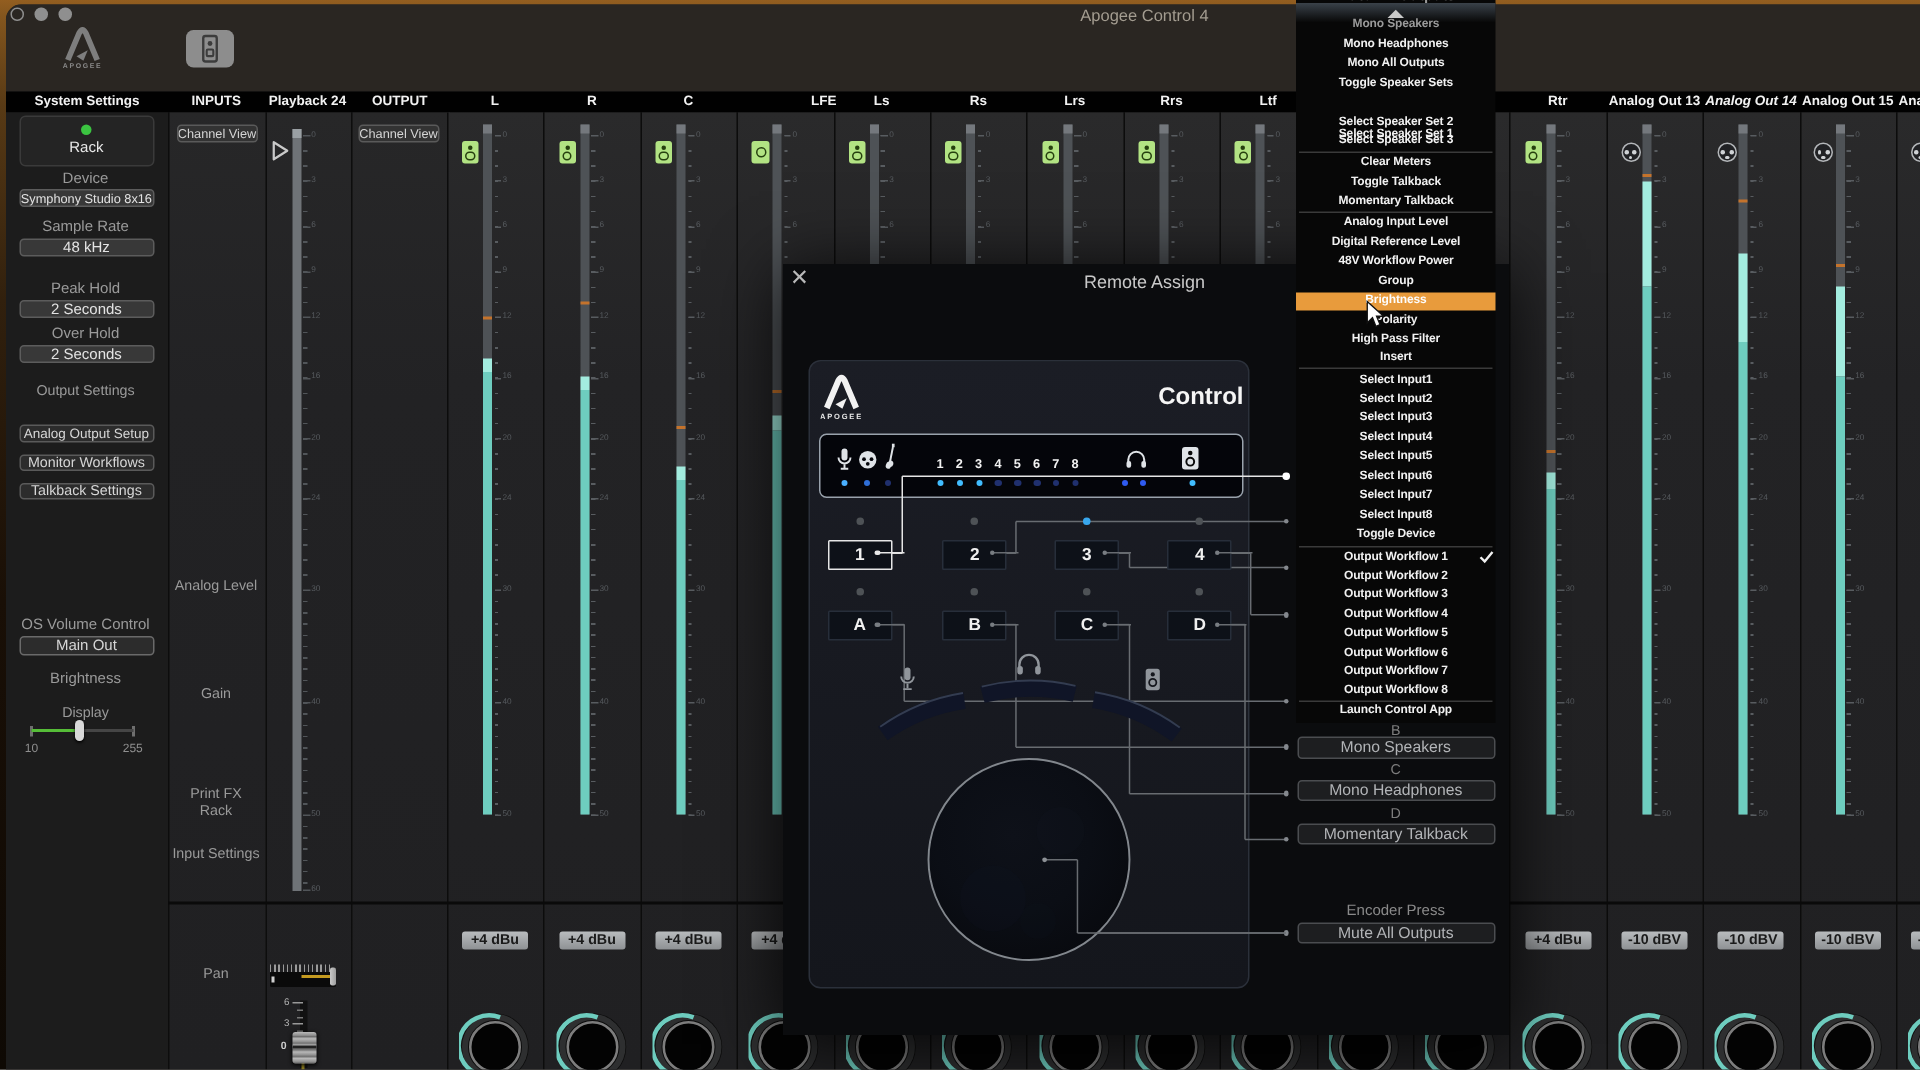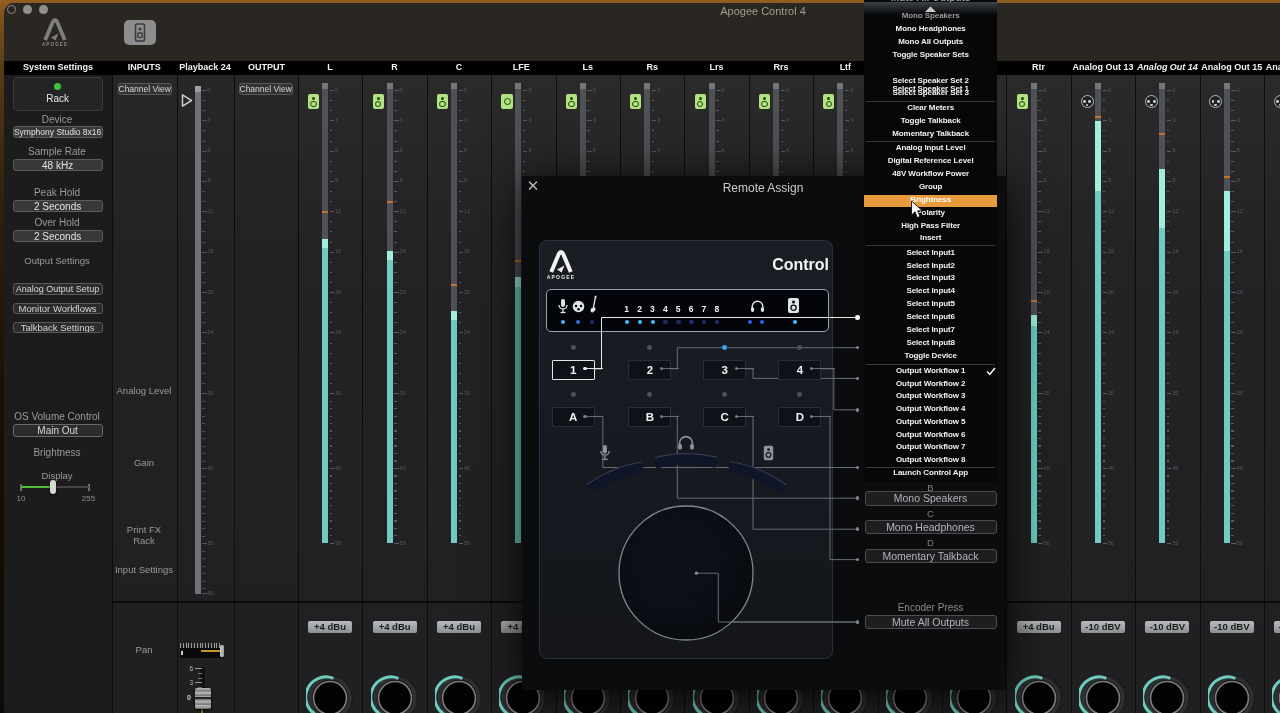--- a/index.html
+++ b/index.html
@@ -33,21 +33,21 @@
   </svg>
 <div style="position:absolute;left:663px;top:5px;width:200px;text-align:center;color:#a39c90;font-size:11px;">Apogee Control 4</div>
 <div style="position:absolute;left:4px;top:61px;width:1276px;height:13.5px;background:#010101;"></div>
 <div class="hdr" style="left:4px;width:108px;">System Settings</div>
 <div class="hdr" style="left:112px;width:64.5px;">INPUTS</div>
 <div class="hdr" style="left:176.5px;width:57px;">Playback 24</div>
 <div class="hdr" style="left:233.5px;width:66px;">OUTPUT</div>
 <div class="hdr" style="left:297.8px;width:64.4px;">L</div>
 <div class="hdr" style="left:362.40000000000003px;width:64.4px;">R</div>
 <div class="hdr" style="left:426.8px;width:64.4px;">C</div>
-<div class="hdr" style="left:489px;width:64.4px;">LFE</div>
+<div class="hdr" style="left:517px;width:64.4px;">LFE</div>
 <div class="hdr" style="left:555.5999999999999px;width:64.4px;">Ls</div>
 <div class="hdr" style="left:620.0px;width:64.4px;">Rs</div>
 <div class="hdr" style="left:684.4px;width:64.4px;">Lrs</div>
 <div class="hdr" style="left:748.8px;width:64.4px;">Rrs</div>
 <div class="hdr" style="left:813.1999999999999px;width:64.4px;">Ltf</div>
 <div class="hdr" style="left:877.5999999999999px;width:64.4px;">Rtf</div>
 <div class="hdr" style="left:942.0px;width:64.4px;">Ltr</div>
 <div class="hdr" style="left:1006.3999999999999px;width:64.4px;">Rtr</div>
 <div class="hdr" style="left:1070.8px;width:64.4px;">Analog Out 13</div>
 <div class="hdr" style="left:1135.2px;width:64.4px;font-style:italic;">Analog Out 14</div>

